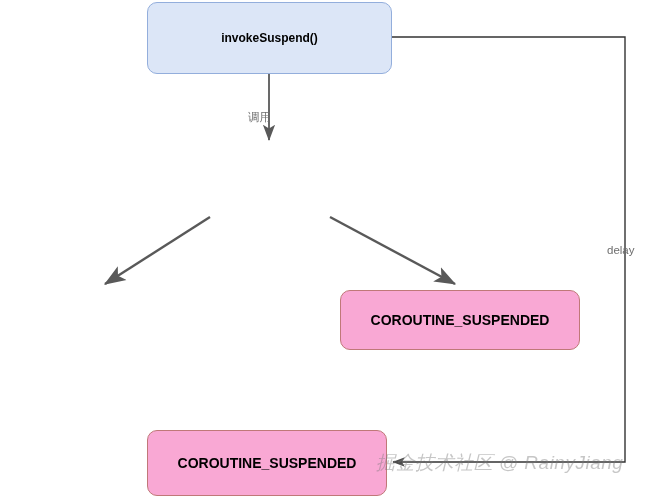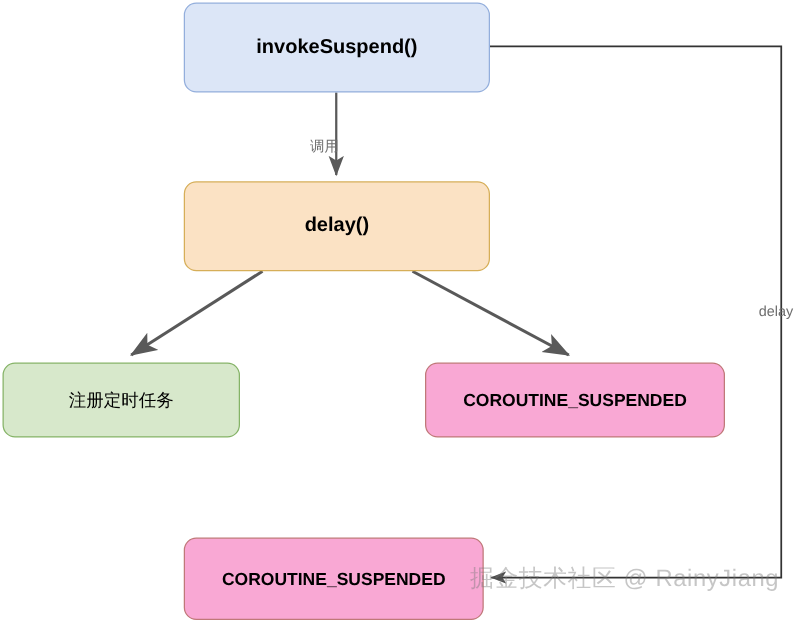--- a/index.html
+++ b/index.html
@@ -92,39 +92,33 @@
 
     <line x1="269" y1="74" x2="269" y2="140" stroke="#595959" stroke-width="1.8" marker-end="url(#arrowFilled)"></line>
 
     <line x1="210" y1="217" x2="105" y2="284" stroke="#595959" stroke-width="2.4" marker-end="url(#arrowFilled)"></line>
 
     <line x1="330" y1="217" x2="455" y2="284" stroke="#595959" stroke-width="2.4" marker-end="url(#arrowFilled)"></line>
 
     <path d="M392,37 L625,37 L625,462 L393,462" fill="none" stroke="#333333" stroke-width="1.4" marker-end="url(#arrowFilledThin)"></path>
   </svg>
 
-  <div class="node blue bold" style="left:147px; top:2px; width:245px; height:72px; font-size:16px;">
+  <div class="node blue bold" style="left:147px; top:2px; width:245px; height:72px; font-size:12px;">
     <span class="node-label">invokeSuspend()</span>
   </div>
 
-  <div class="node orange bold" style="left:147px; top:145px; width:245px; height:72px; font-size:16px;">
-    <span class="node-label">delay()</span>
-  </div>
 
-  <div class="node green" style="left:2px; top:290px; width:190px; height:60px; font-size:14px;">
-    <span class="node-label">注册定时任务</span>
-  </div>
 
   <div class="node pink bold" style="left:340px; top:290px; width:240px; height:60px; font-size:14px;">
     <span class="node-label">COROUTINE_SUSPENDED</span>
   </div>
 
   <div class="node pink bold" style="left:147px; top:430px; width:240px; height:66px; font-size:14px;">
     <span class="node-label">COROUTINE_SUSPENDED</span>
   </div>
 
   <div class="edge-label" style="left:248px; top:99px;margin-top:11px;">调用</div>
 
   <div class="edge-label" style="left:607px; top:244px;">delay</div>
 
-  <div class="watermark" style="left:376px; top:450px;">掘金技术社区 @ RainyJiang</div>
+  <div class="watermark" style="left:376px; top:450px;font-style:italic;">掘金技术社区 @ RainyJiang</div>
 
 </div>
 
 </body></html>

